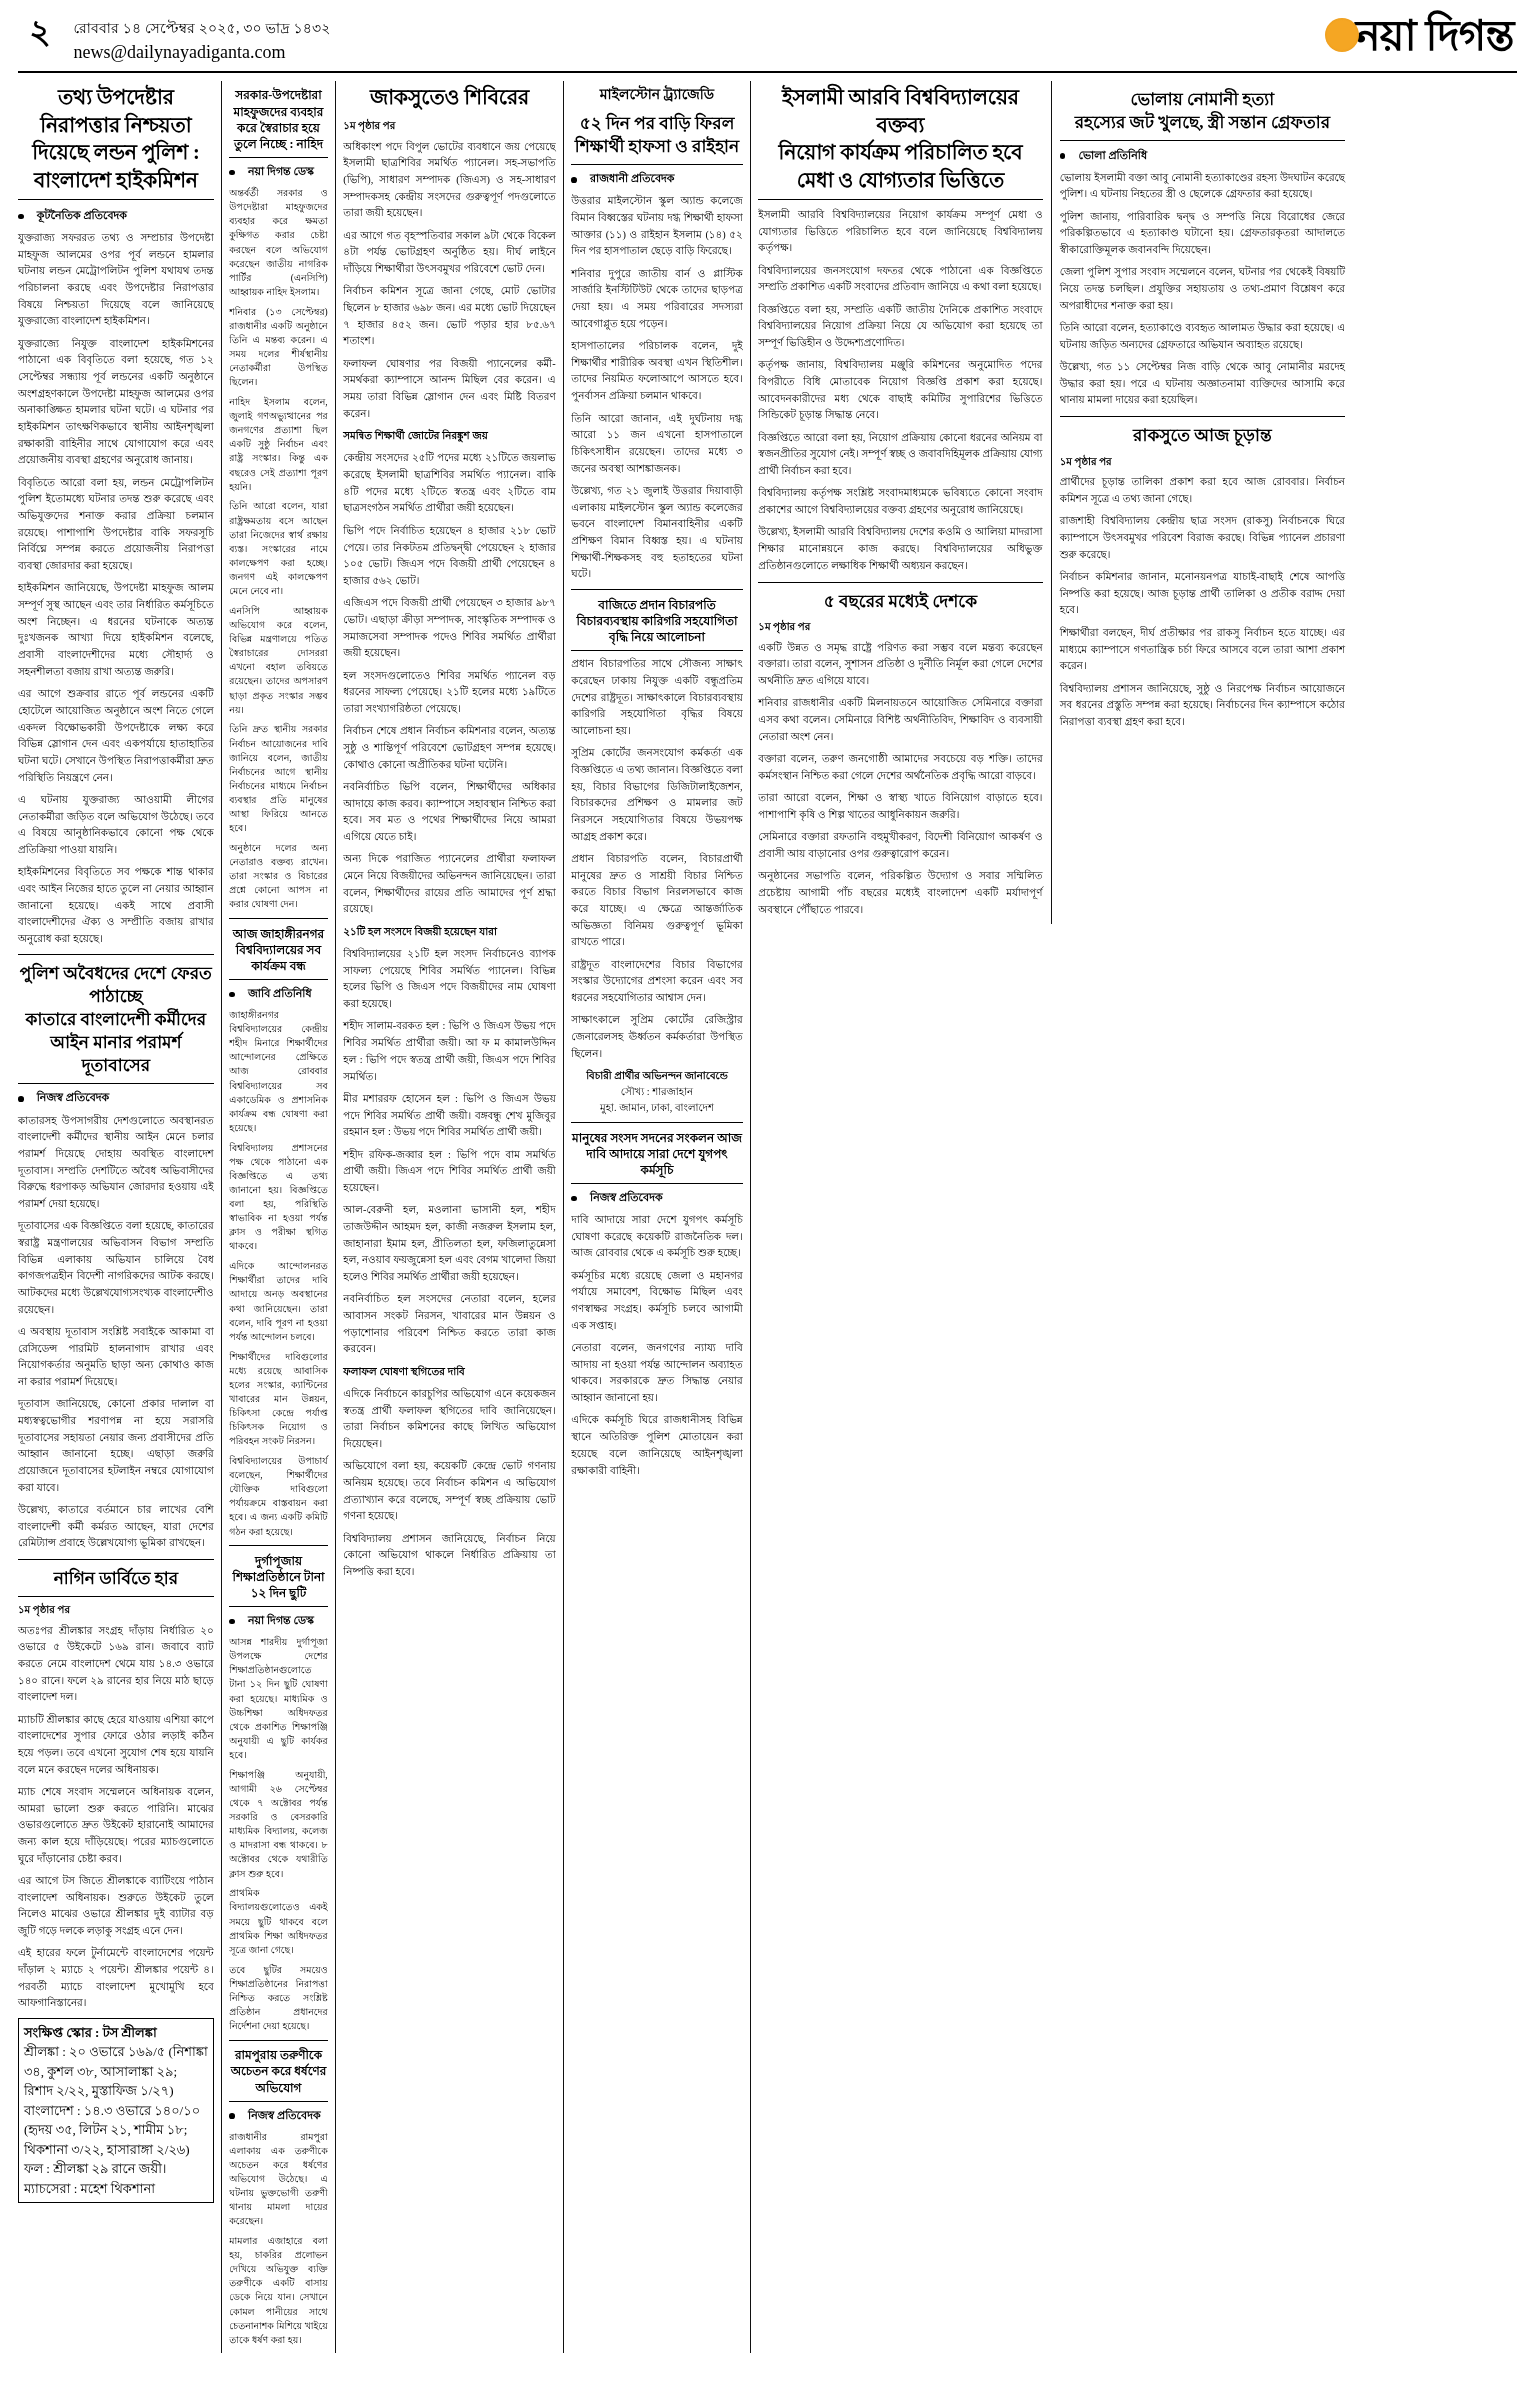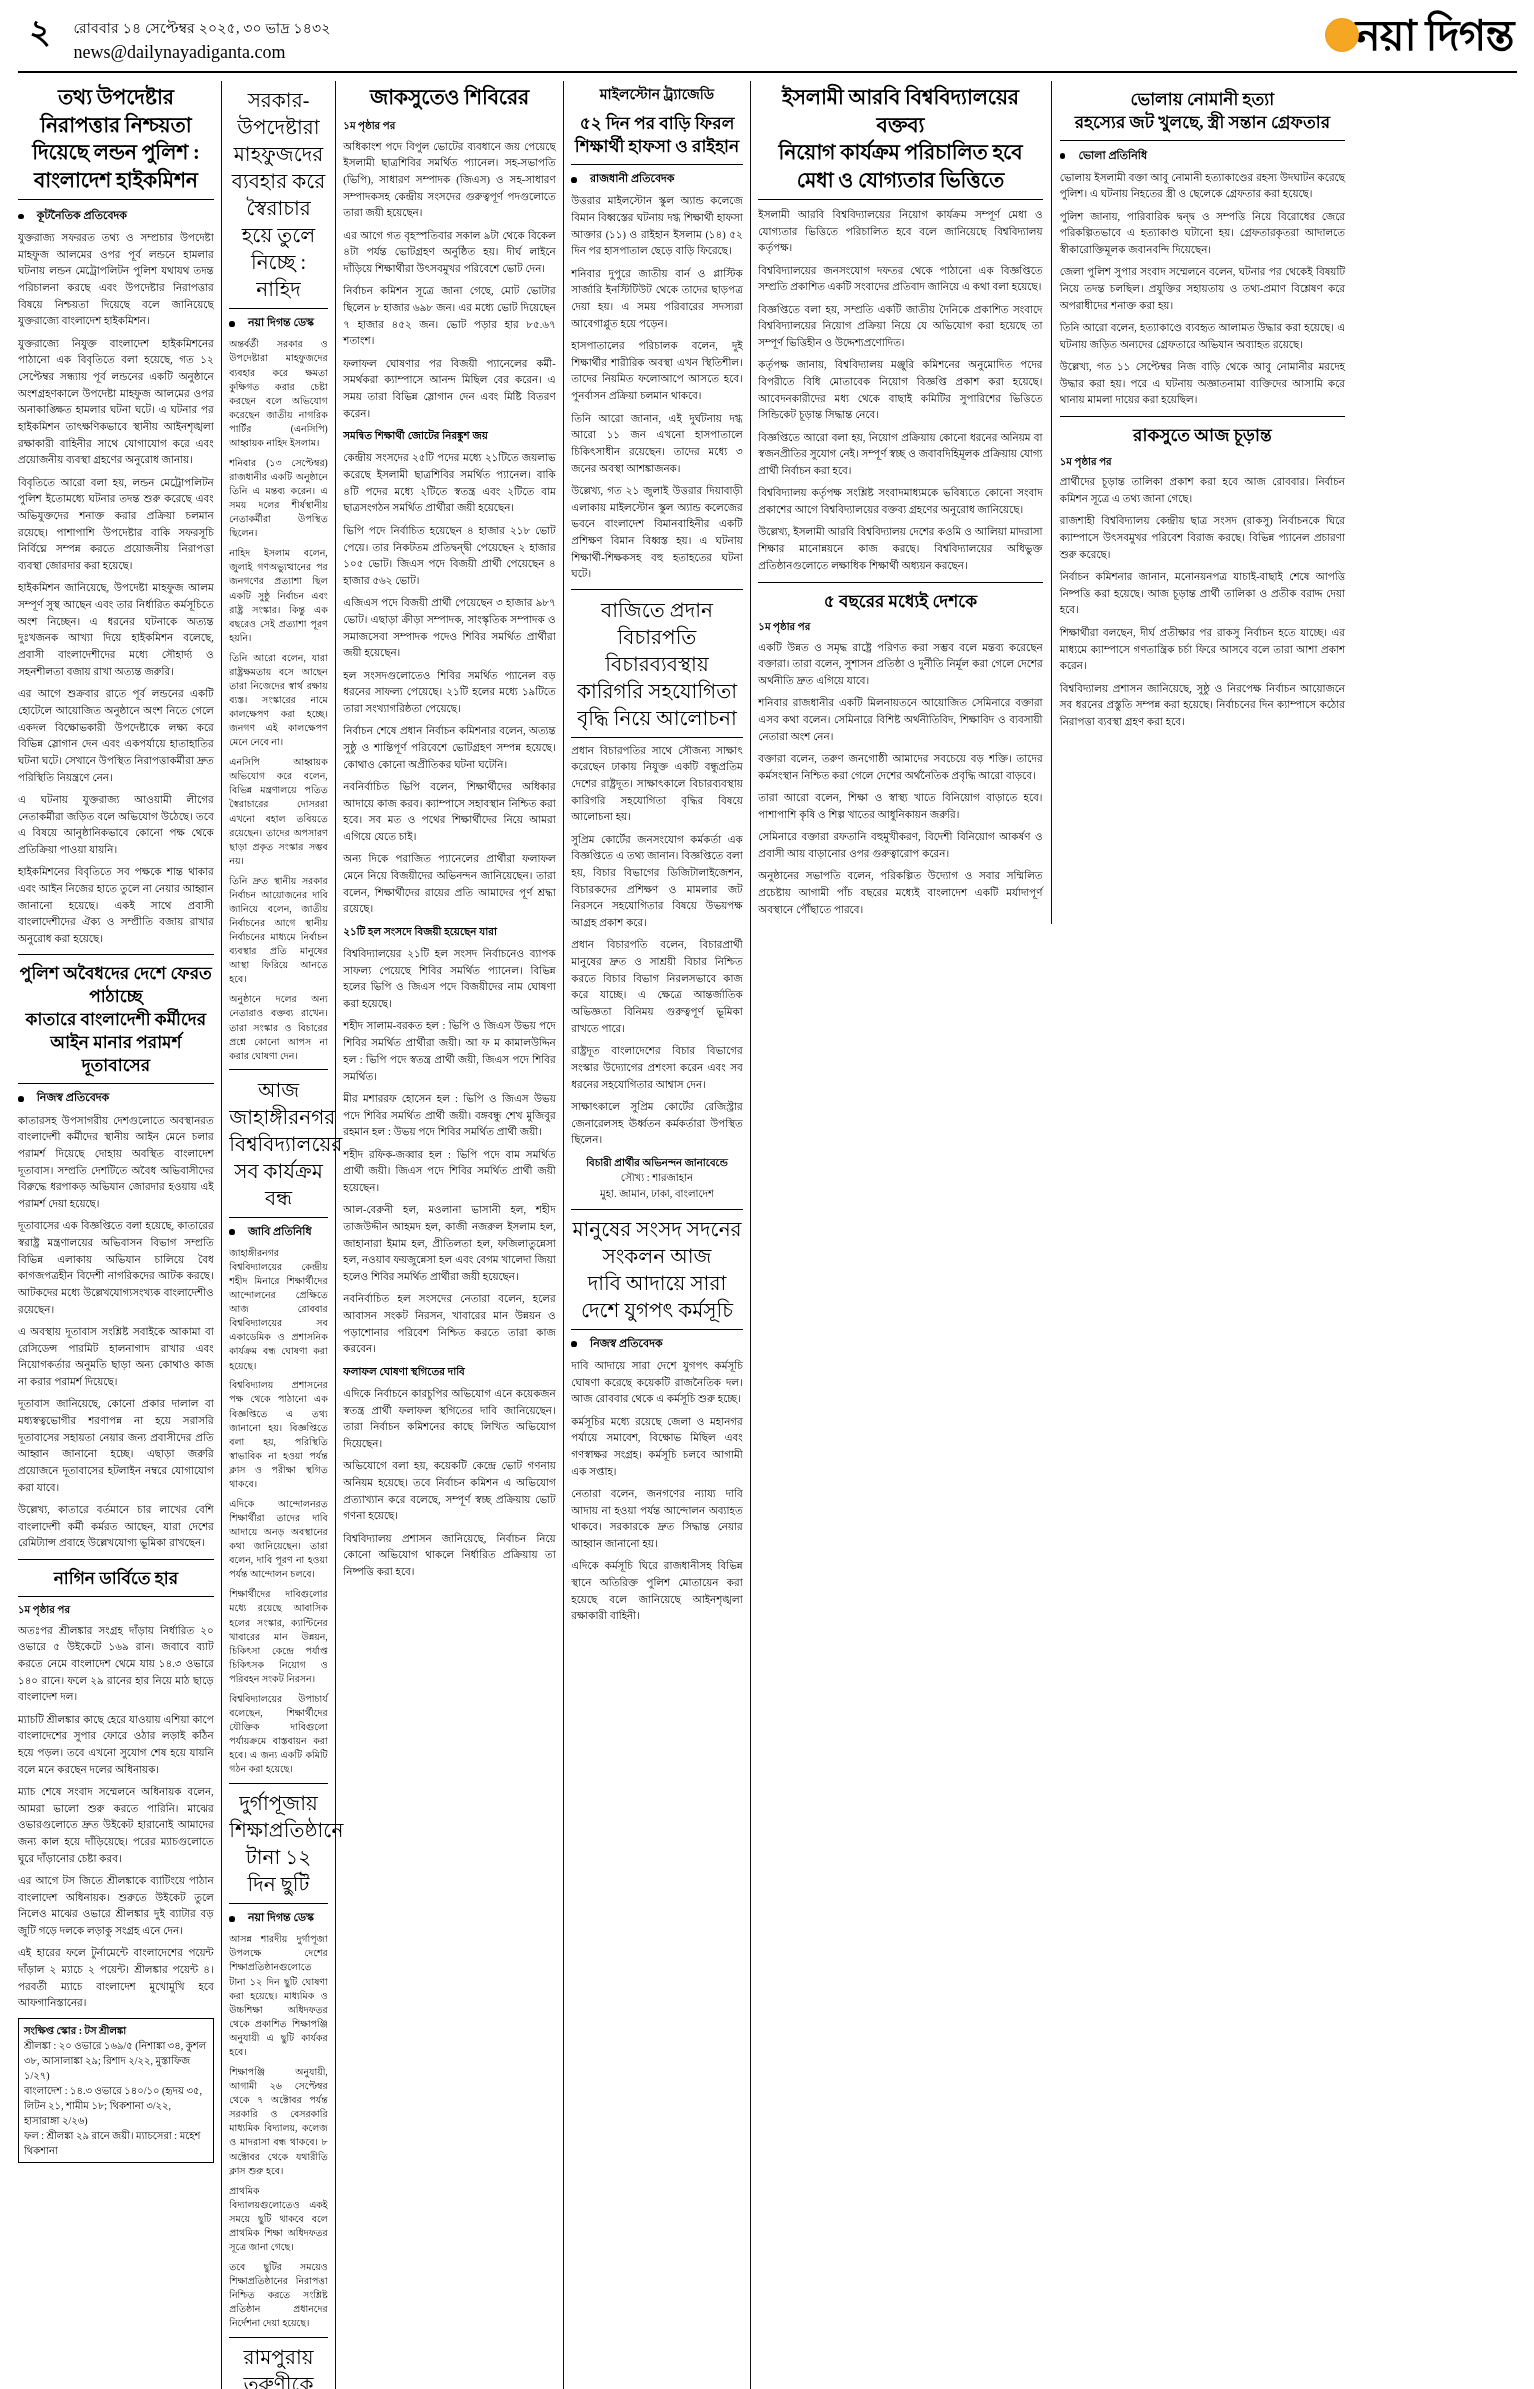--- a/index.html
+++ b/index.html
@@ -95,22 +95,22 @@
     letter-spacing: -0.2px;
   }
   h2.head {
     font-size: 17px;
     font-weight: bold;
     line-height: 1.35;
     text-align: center;
     margin: 8.1px 0 5.7px 0;
   }
   h3.head-sm {
-    font-size: 20px;
-    font-weight: normal;
+    font-size: 12px;
+    font-weight: bold;
     line-height: 1.35;
     text-align: center;
     margin: 6.5px 0 4.9px 0;
   }
   .head-under {
     border-bottom: 0.8px solid #000;
     padding-bottom: 4.9px;
     margin-bottom: 5.7px;
   }
   .rule {
@@ -168,21 +168,21 @@
   .sign {
     font-size: 10.2px;
     line-height: 1.55;
     text-align: center;
     margin: 4.9px 0;
   }
   .ad-box {
     border: 0.8px solid #000;
     padding: 4.1px 4.9px;
     margin-top: 4.9px;
-    font-size: 10px;
+    font-size: 13px;
     line-height: 1.5;
   }
 </style>
 </head>
 <body>
 
 <div class="page">
 
   <div class="masthead">
     <div class="mast-left">

